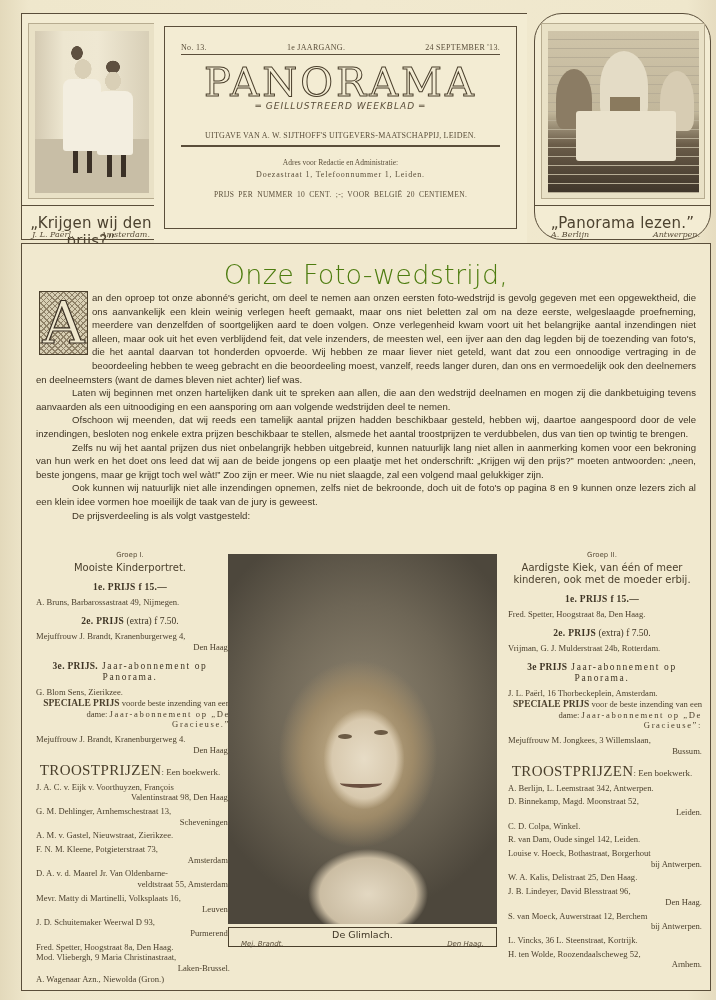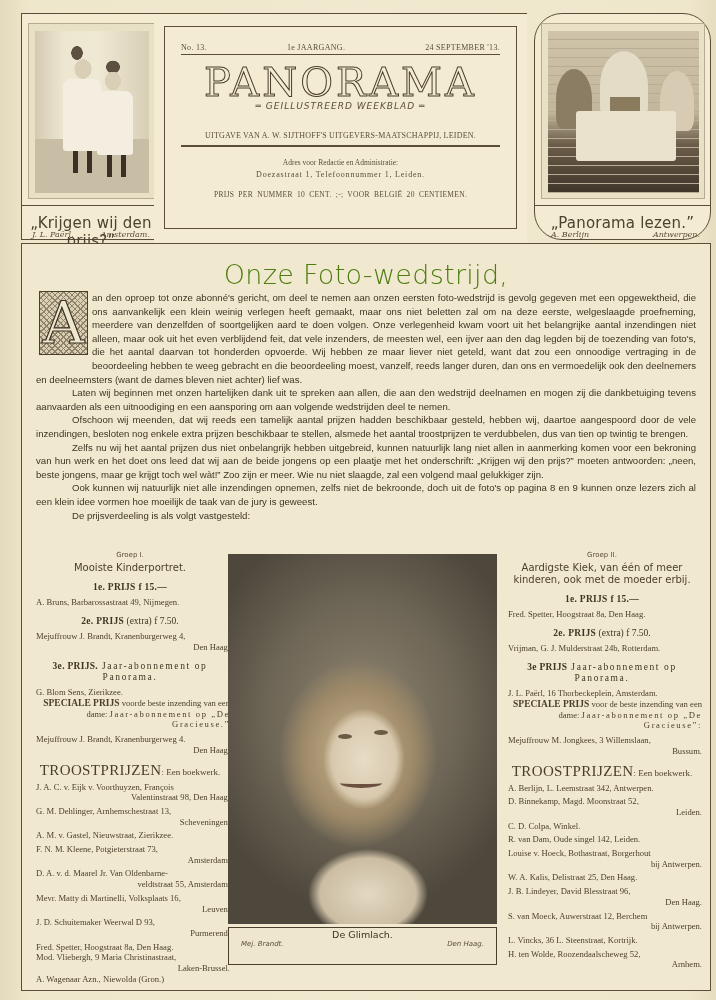--- a/index.html
+++ b/index.html
@@ -140,21 +140,21 @@
     position: absolute; left: 206px; top: 310px; width: 269px; height: 370px;
     background:
       radial-gradient(ellipse 58px 72px at 136px 205px, #e7dcc6 0%, #d8c9ae 55%, transparent 70%),
       radial-gradient(ellipse 110px 130px at 130px 200px, #cdb994 0%, #9e8a68 50%, transparent 72%),
       radial-gradient(ellipse 80px 60px at 140px 340px, #e3d8c2 0%, #cbbda3 60%, transparent 75%),
       radial-gradient(ellipse 170px 200px at 135px 160px, #8e8470 0%, #6e6656 55%, #4d473c 100%);
   }
   .face-eye { position: absolute; width: 14px; height: 5px; background: #6b5a44; border-radius: 50%; }
   .face-mouth { position: absolute; width: 42px; height: 10px; border-bottom: 4px solid #6b5040; border-radius: 0 0 50% 50%; }
   .photo-caption {
-    position: absolute; left: 206px; top: 683px; width: 269px; height: 38px; border: 1.5px solid #4a3f2c; background: #efe7cd;
+    position: absolute; left: 206px; top: 683px; width: 269px; height: 20px; border: 1.5px solid #4a3f2c; background: #efe7cd;
   }
   .pc-title { position: absolute; left: 0; right: 0; top: 1px; text-align: center; font-family: "DejaVu Sans", sans-serif; font-size: 9.5px; color: #3e3424; }
   .pc-credit { position: absolute; top: 12px; font-family: "DejaVu Sans", sans-serif; font-style: italic; font-size: 7px; color: #5a4e3a; }
 </style>
 </head>
 <body>
 
 <div class="page">
 
   <div class="top-box photo-box-left">

